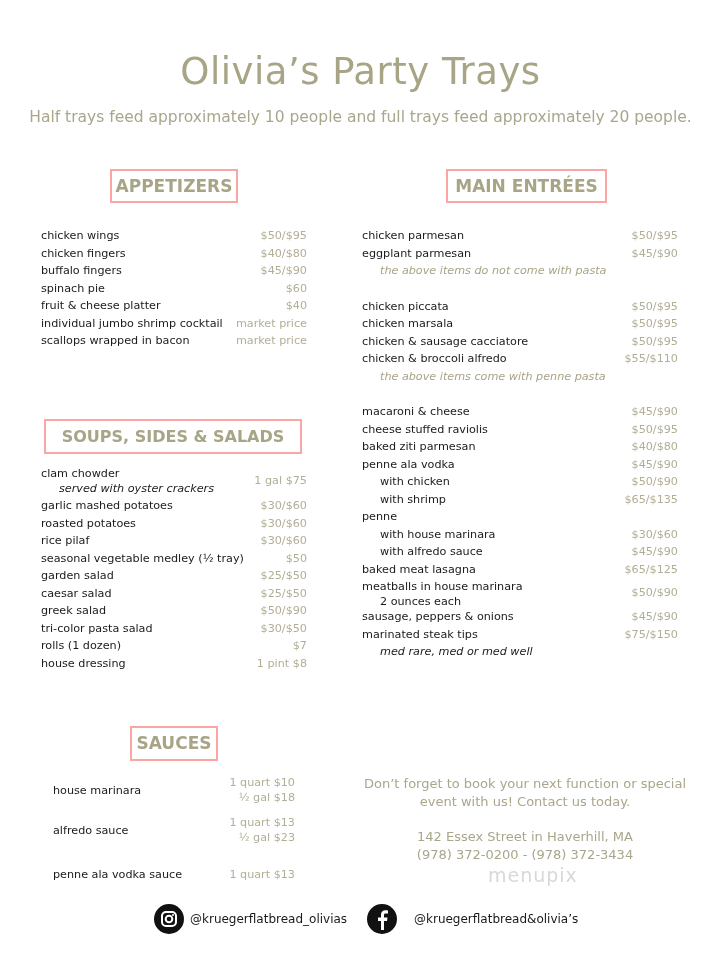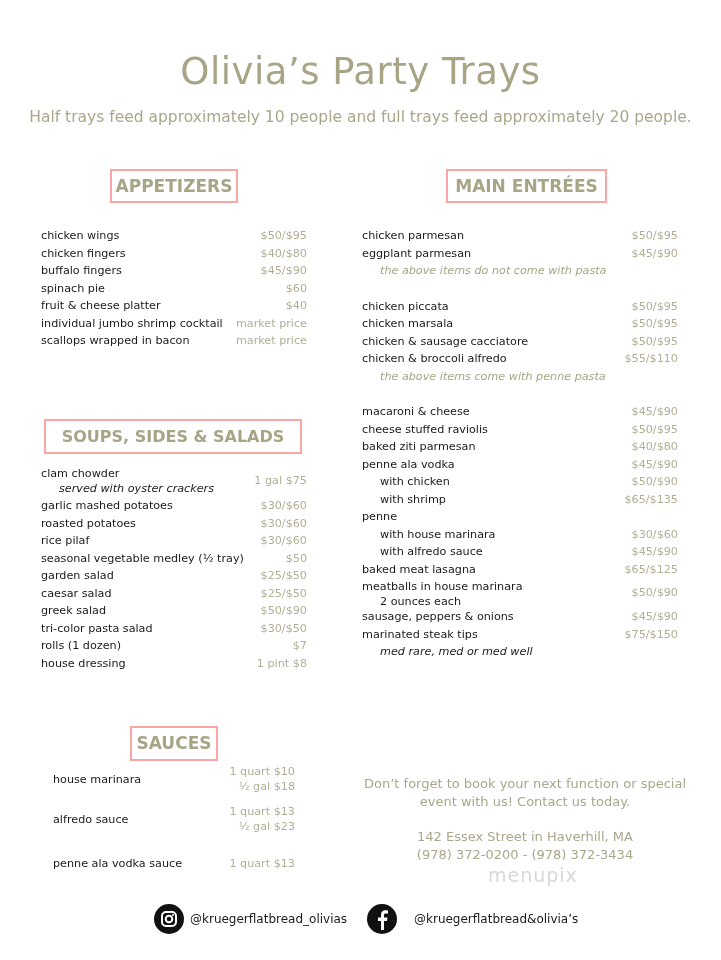--- a/index.html
+++ b/index.html
@@ -24,21 +24,21 @@
     .row .name { position: absolute; left: 0; }
     .row .price { position: absolute; right: 0; color: #b2ae96; }
     .row.indent .name { left: 18px; }
     .note { font-style: italic; color: #a8a486; }
     .note2 { font-style: italic; color: #1a1a1a; }
     .row.tall { height: 32px; }
     .row.tall .name { line-height: 15px; top: 1px; }
     .row.tall .price { line-height: 32px; }
     .sub { display: block; padding-left: 18px; font-style: italic; }
     .gap { height: 18px; }
-    .sauce-row { position: relative; height: 44px; font-size: 11.2px; }
+    .sauce-row { position: relative; height: 44px; font-size: 11.2px; margin-top: 11px; }
     .sauce-row .name { position: absolute; left: 0; top: 0; height: 100%; display: flex; align-items: center; }
     .sauce-row .price { position: absolute; right: 0; top: 0; height: 100%; display: flex; flex-direction: column; justify-content: center; align-items: flex-end; color: #b2ae96; line-height: 15px; }
     .promo { position: absolute; left: 350px; width: 350px; text-align: center; color: #aaa68c; font-size: 13px; line-height: 18px; }
     .watermark { position: absolute; left: 488px; top: 864px; font-size: 19px; color: #d8d8d8; letter-spacing: 1px; }
     .social { position: absolute; top: 904px; display: flex; align-items: center; gap: 6px; font-size: 12px; }
     .social .circle { width: 30px; height: 30px; border-radius: 50%; background: #111; display: flex; align-items: center; justify-content: center; }
   </style>
 </head>
 <body>
 

